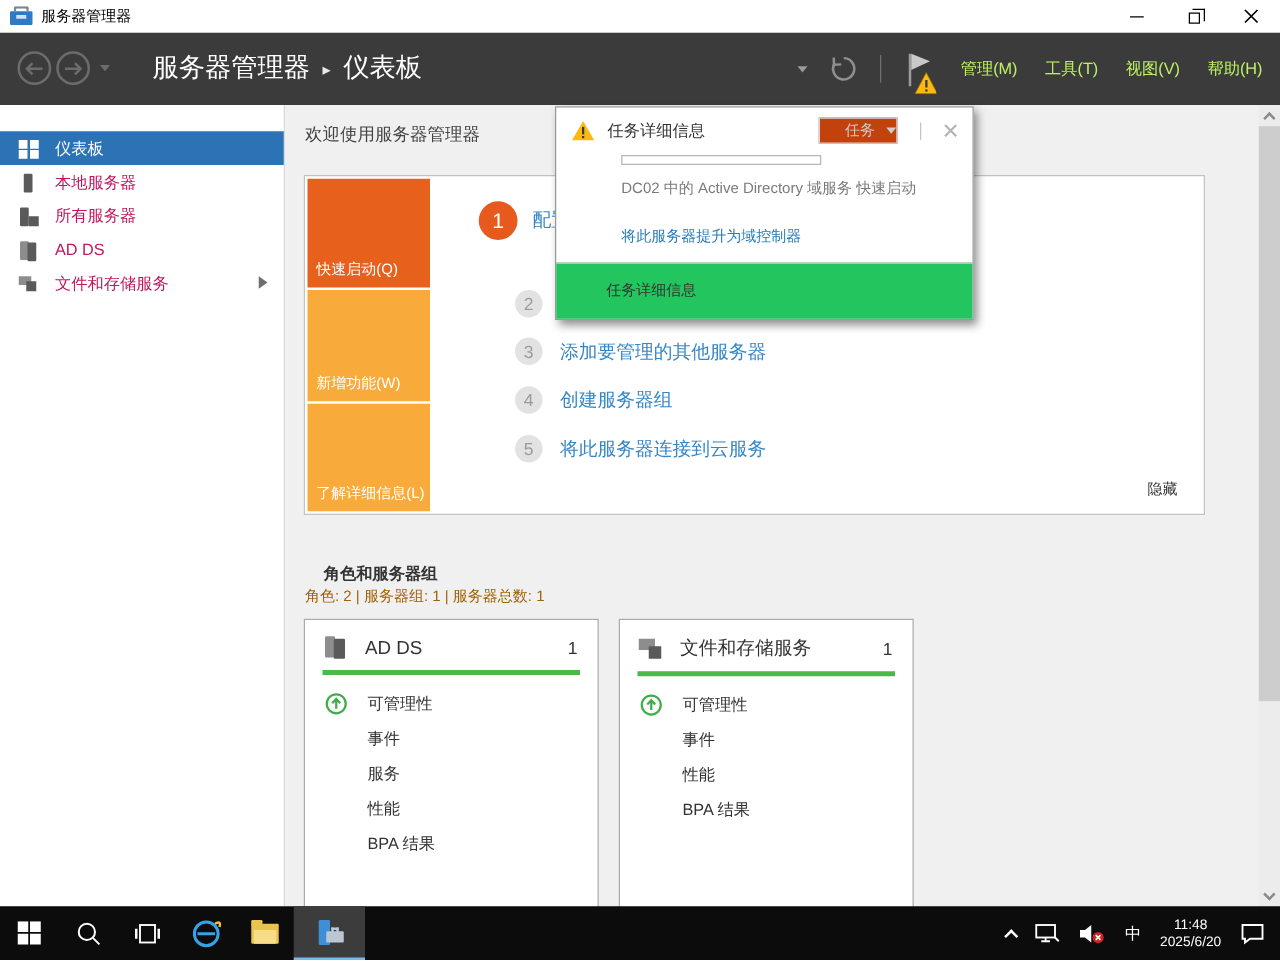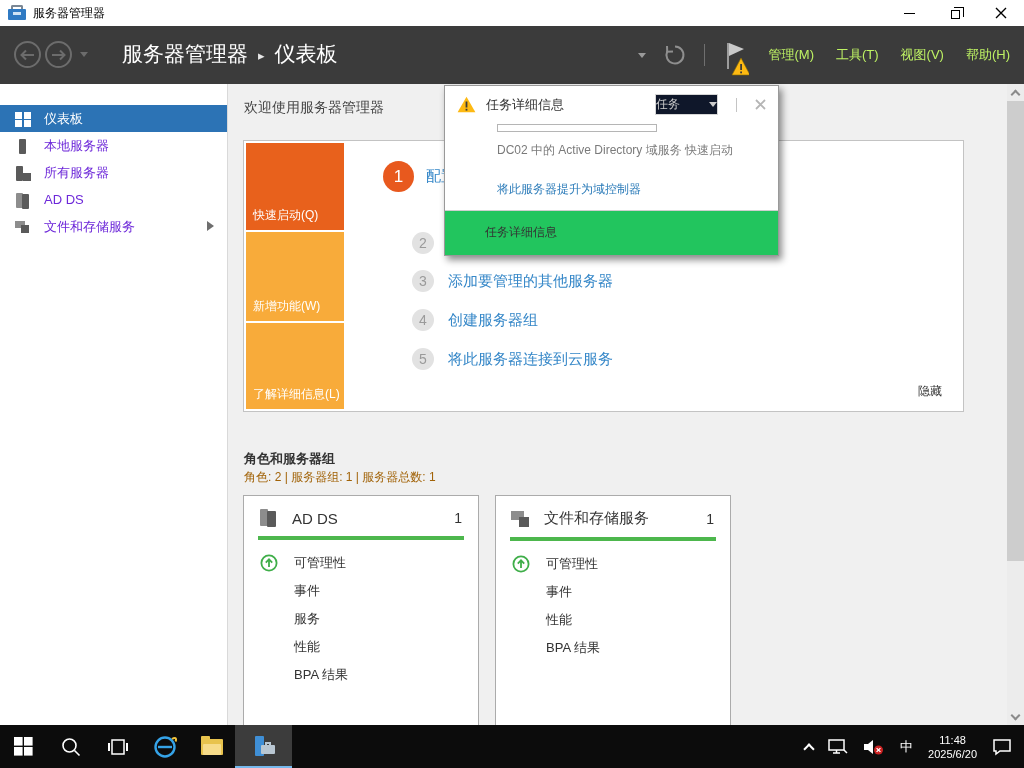--- a/index.html
+++ b/index.html
@@ -30,21 +30,21 @@
   .crumb-sep { font-size:13px; margin:2px 10px 0; color:#e8e8e8; }
   .crumb-cur { font-size:21px; }
   .header-right { position:absolute; right:12px; top:0; height:58px; display:flex; align-items:center; gap:18px; }
   .hdr-caret { width:0; height:0; border-left:4px solid transparent; border-right:4px solid transparent; border-top:5px solid #9a9a9a; }
   .vsep { width:1px; height:22px; background:#6f6f6f; }
   .flag-wrap { position:relative; width:26px; height:34px; margin-top:6px; }
   .menu-item { color:#bef264; font-size:13px; padding:4px 2px; }
 
   
   .sidebar { position:absolute; top:84px; left:0; width:228px; bottom:43px; background:#fff; border-right:1px solid #d9d9d9; padding-top:21px; z-index:5; }
-  .side-item { height:27px; display:flex; align-items:center; padding-left:15px; font-size:13px; color:#6d28d9; gap:13px; position:relative; }
+  .side-item { height:27px; display:flex; align-items:center; padding-left:15px; font-size:13px; color:#be185d; gap:13px; position:relative; }
   .side-item.selected { background:#2c73b5; color:#fff; }
   .si-ico { width:16px; height:16px; position:relative; flex:0 0 16px; }
   .grid-ico i { position:absolute; width:7px; height:7px; background:#5a5a5a; }
   .selected .grid-ico i { background:#fff; }
   .grid-ico i:nth-child(1){left:0;top:1px;} .grid-ico i:nth-child(2){left:9px;top:1px;}
   .grid-ico i:nth-child(3){left:0;top:9px;} .grid-ico i:nth-child(4){left:9px;top:9px;}
   .tower { position:absolute; width:7px; height:15px; background:#5a5a5a; border-radius:1px; }
   .tower.light { background:#8d8d8d; }
   .pad-sq { position:absolute; width:8px; height:8px; background:#5a5a5a; }
   .side-expand { position:absolute; right:13px; top:8px; width:0; height:0; border-top:5px solid transparent; border-bottom:5px solid transparent; border-left:7px solid #6e6e6e; }
@@ -60,21 +60,21 @@
   .tile-l { height:86px; background:#f8ab3a; }
   .tile-label { position:absolute; left:7px; bottom:6px; white-space:nowrap; }
   .step { position:absolute; display:flex; align-items:center; }
   .step-num-big { width:31px; height:31px; border-radius:50%; background:#e8591e; color:#fff; font-size:17px; display:flex; align-items:center; justify-content:center; margin-right:12px; }
   .step-num { width:22px; height:22px; border-radius:50%; background:#e2e2e2; color:#9a9a9a; font-size:14px; display:flex; align-items:center; justify-content:center; margin-right:14px; }
   .step-label { font-size:15px; color:#3587c8; white-space:nowrap; }
   .s1 { left:139px; top:20px; } .s2 { left:168px; top:91px; } .s3 { left:168px; top:129px; }
   .s4 { left:168px; top:168px; } .s5 { left:168px; top:207px; }
   .hide-link { position:absolute; right:21px; bottom:11px; font-size:12px; color:#333; }
 
-  .roles-heading { position:absolute; left:15px; top:366px; font-size:13px; font-weight:bold; color:#333; }
+  .roles-heading { position:absolute; left:30px; top:366px; font-size:13px; font-weight:bold; color:#333; }
   .roles-stats { position:absolute; left:15px; top:385px; font-size:12px; color:#a16207; }
 
   .card { position:absolute; top:411px; width:236px; height:232px; background:#fff; border:1px solid #ababab; }
   .card-1 { left:14px; } .card-2 { left:266px; }
   .card-head { display:flex; align-items:center; padding:13px 16px 9px 15px; gap:13px; }
   .card-title { font-size:15px; color:#333; }
   .card-count { margin-left:auto; font-size:14px; color:#333; }
   .green-bar { height:4px; background:#4db74d; margin:0 14px; }
   .card-items { padding-top:9px; }
   .card-item { display:flex; align-items:center; height:28px; padding-left:16px; gap:16px; font-size:13px; color:#333; }
@@ -87,21 +87,21 @@
   .sb-up { top:0; } .sb-down { bottom:0; }
   .chev-up { width:7px; height:7px; border-left:2px solid #8a8a8a; border-top:2px solid #8a8a8a; transform:rotate(45deg); margin-top:3px; }
   .chev-down { width:7px; height:7px; border-left:2px solid #8a8a8a; border-top:2px solid #8a8a8a; transform:rotate(225deg); margin-bottom:3px; }
   .sb-thumb { position:absolute; left:0; top:17px; width:17px; height:460px; background:#cdcdcd; }
 
   
   .popup { position:absolute; left:444px; top:85px; width:335px; background:#fff; border:1px solid #999; box-shadow:3px 4px 7px rgba(0,0,0,0.45); z-index:60; }
   .popup-top { padding:8px 12px 12px; }
   .popup-title-row { display:flex; align-items:center; gap:10px; }
   .popup-title { font-size:13px; color:#333; }
-  .task-btn { margin-left:auto; width:63px; height:21px; border:1px solid #d6d6d6; background:#0f172a; color:#cccccc; font-size:12px; display:flex; align-items:center; justify-content:space-between; gap:9px; }
+  .task-btn { margin-left:auto; width:63px; height:21px; border:1px solid #d6d6d6; background:#c2410c; color:#cccccc; font-size:12px; display:flex; align-items:center; justify-content:flex-end; gap:9px; }
   .task-caret { width:0; height:0; border-left:4px solid transparent; border-right:4px solid transparent; border-top:5px solid #cccccc; }
   .popup-vsep { width:1px; height:14px; background:#c4c4c4; margin:0 8px; }
   .progress { margin:9px 0 0 40px; width:160px; height:8px; border:1px solid #b5b5b5; background:#fff; }
   .popup-desc { margin:10px 0 0 40px; font-size:12px; color:#7a7a7a; }
   .popup-link { margin:22px 0 0 40px; font-size:12px; color:#2b7bb9; }
   .popup-bottom { border-top:1px solid #cfcfcf; background:#22c55e; padding:13px 12px 14px 40px; font-size:12px; color:#333; }
 
   
   .taskbar { position:absolute; left:0; right:0; bottom:0; height:43px; background:#0c0c0c; display:flex; align-items:center; z-index:70; }
   .tb-icon { width:47px; height:43px; display:flex; align-items:center; justify-content:center; }

